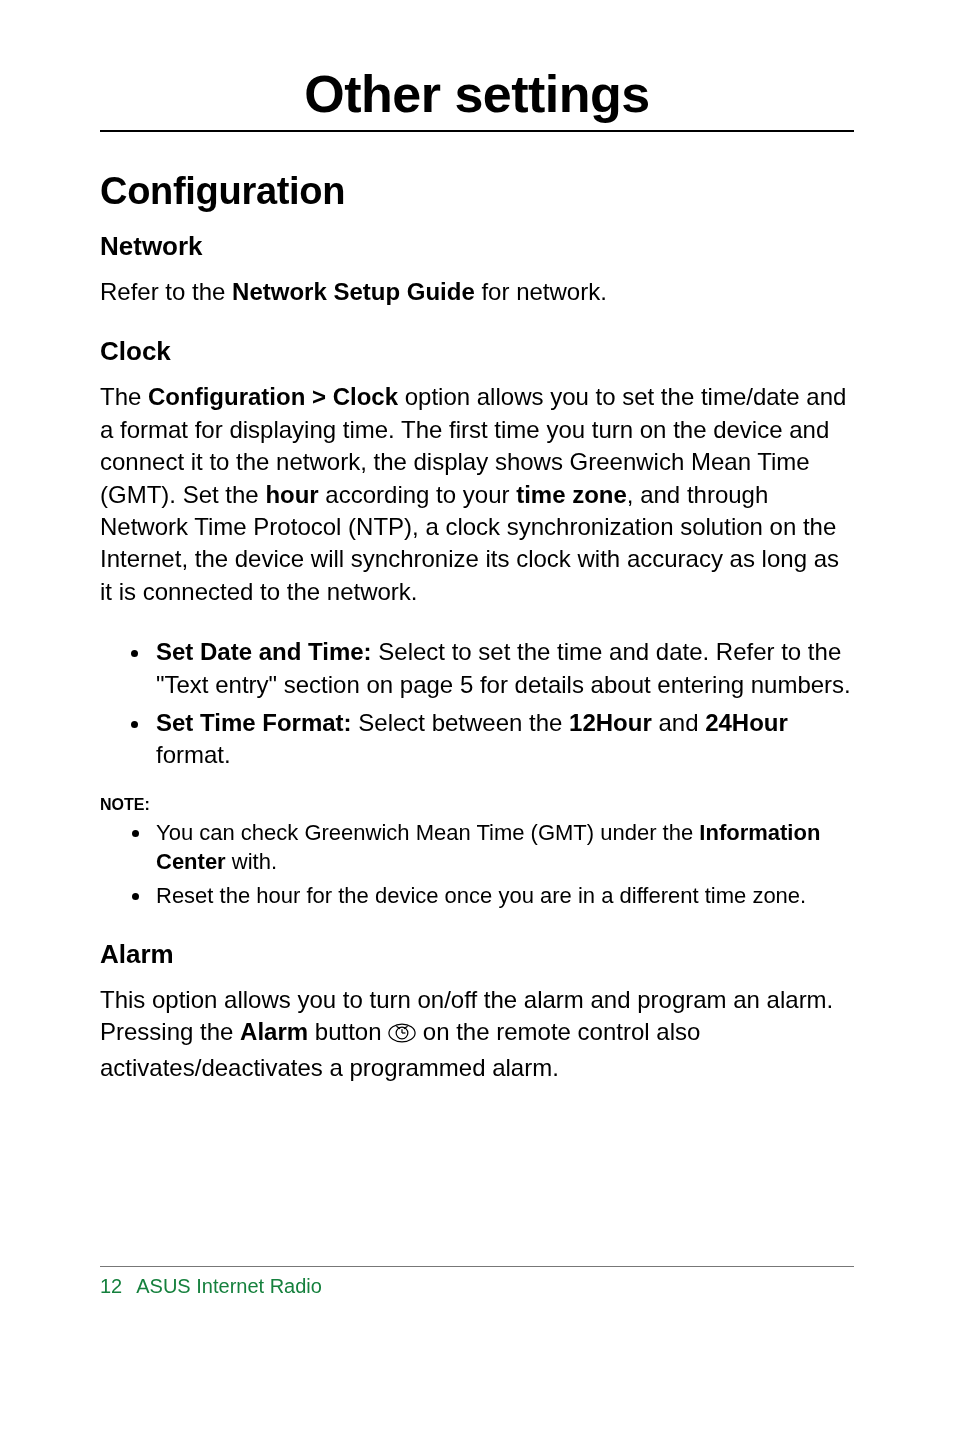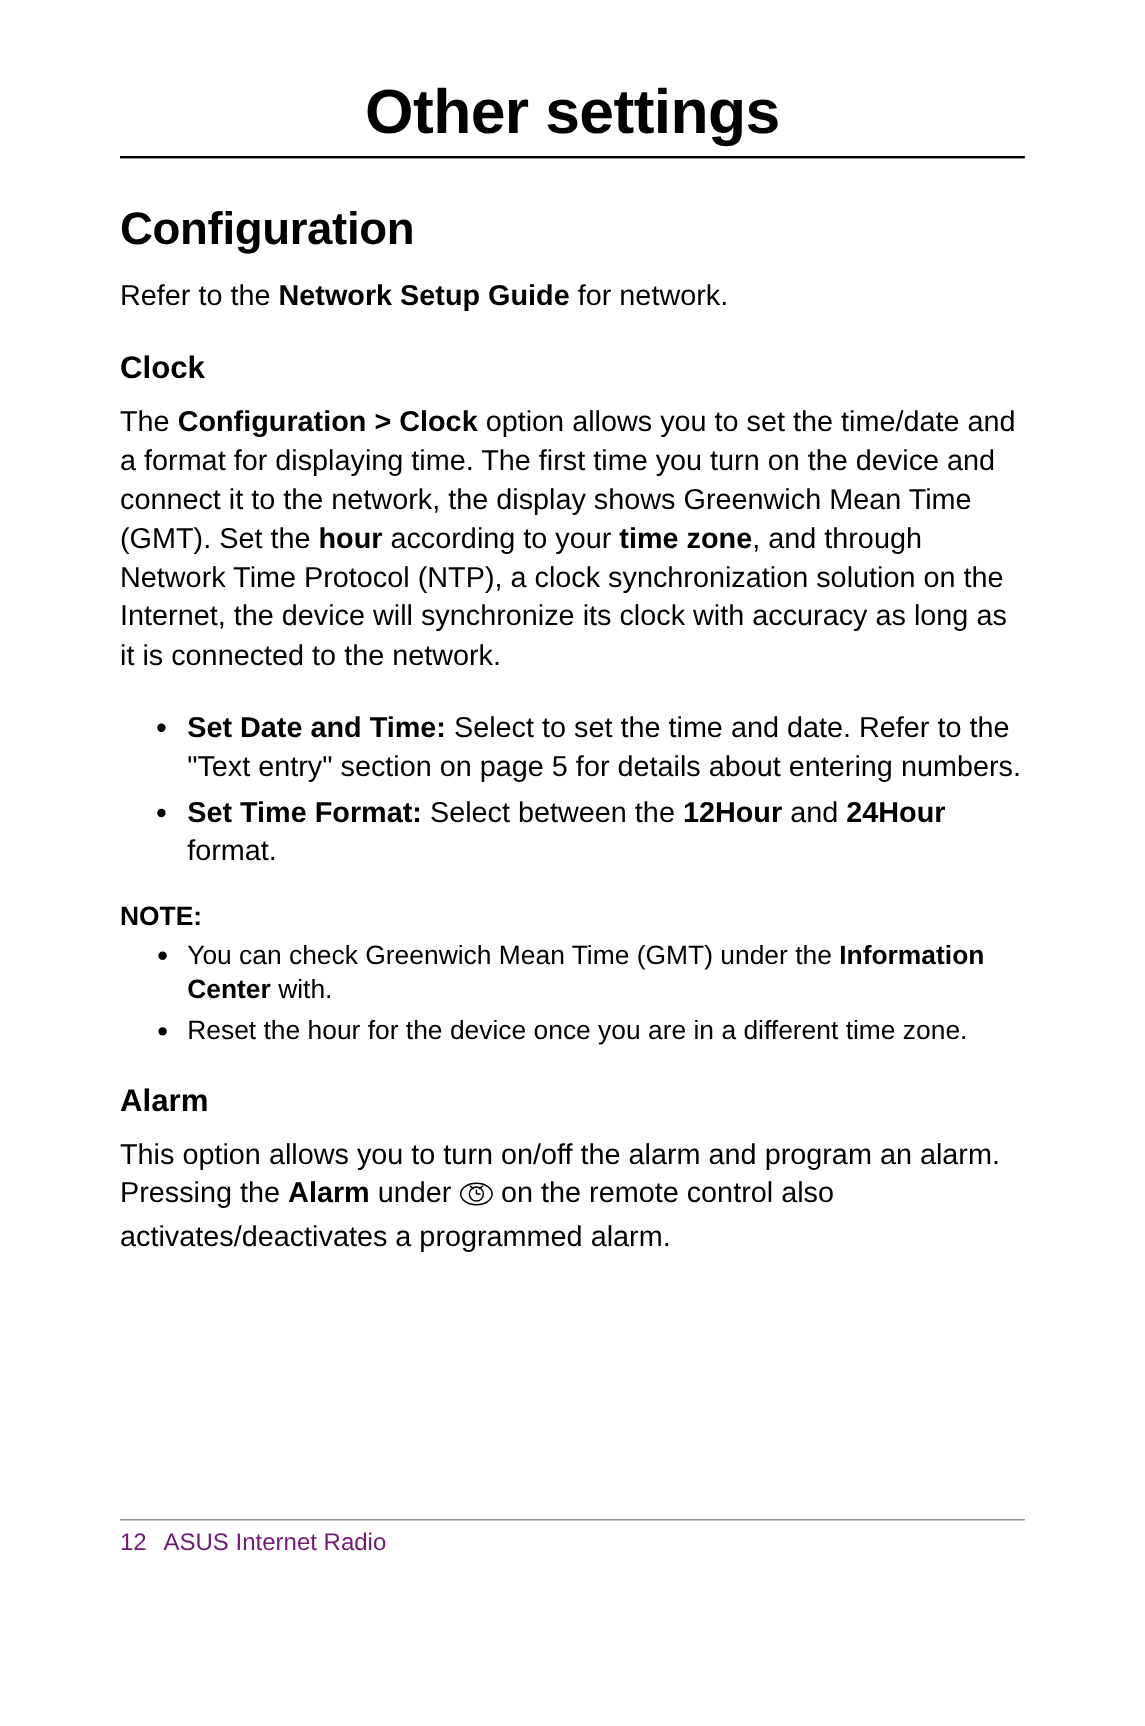--- a/index.html
+++ b/index.html
@@ -61,33 +61,33 @@
     margin: 2px 0 28px 0;
     padding-left: 52px;
     font-size: 22px;
     line-height: 1.35;
   }
   ul.note-bullets li {
     margin-bottom: 4px;
     padding-left: 4px;
   }
   .note-label {
-    font-size: 22px;
+    font-size: 16px;
     font-weight: 700;
     margin: 0 0 4px 0;
   }
   .footer {
     position: absolute;
     bottom: 48px;
     left: 100px;
     right: 100px;
     border-top: 1px solid #777;
     padding-top: 8px;
     font-size: 20px;
-    color: #701a75;
+    color: #15803d;
   }
   .footer .pg {
     margin-right: 14px;
   }
   b { font-weight: 700; }
   .alarm-icon {
     display: inline-block;
     vertical-align: -0.15em;
   }
   .alarm-icon svg {
@@ -99,20 +99,21 @@
 <body>
 
 <div class="page">
 
   <h1 class="chapter">Other settings</h1>
   <hr class="rule">
 
   <h2 class="section">Configuration</h2>
 
 
+  <h3 class="sub">Network</h3>
   <p class="body">
     <span>Refer to the </span><b>Network Setup Guide</b><span> for network.</span>
   </p>
 
   <h3 class="sub">Clock</h3>
   <p class="body">
     <span>The </span><b>Configuration &gt; Clock</b><span> option allows you to set the time/date and a format for displaying time. The first time you turn on the device and connect it to the network, the display shows Greenwich Mean Time (GMT). Set the </span><b>hour</b><span> according to your </span><b>time zone</b><span>, and through Network Time Protocol (NTP), a clock synchronization solution on the Internet, the device will synchronize its clock with accuracy as long as it is connected to the network.</span>
   </p>
 
   <ul class="bullets">
@@ -129,21 +130,21 @@
     <li>
       <span>You can check Greenwich Mean Time (GMT) under the </span><b>Information Center</b><span> with.</span>
     </li>
     <li>
       <span>Reset the hour for the device once you are in a different time zone.</span>
     </li>
   </ul>
 
   <h3 class="sub">Alarm</h3>
   <p class="body">
-    <span>This option allows you to turn on/off the alarm and program an alarm. Pressing the </span><b>Alarm</b><span> under </span><span class="alarm-icon">
+    <span>This option allows you to turn on/off the alarm and program an alarm. Pressing the </span><b>Alarm</b><span> button </span><span class="alarm-icon">
       <svg viewBox="0 0 40 32">
         <ellipse cx="20" cy="16" rx="19" ry="13" fill="none" stroke="#000" stroke-width="1.8"></ellipse>
         <circle cx="20" cy="16" r="8.5" fill="none" stroke="#000" stroke-width="1.8"></circle>
         <line x1="20" y1="16" x2="20" y2="10.5" stroke="#000" stroke-width="1.8"></line>
         <line x1="20" y1="16" x2="25" y2="16" stroke="#000" stroke-width="1.8"></line>
         <line x1="12.5" y1="6.5" x2="16.5" y2="9.5" stroke="#000" stroke-width="1.8" stroke-linecap="round"></line>
         <line x1="27.5" y1="6.5" x2="23.5" y2="9.5" stroke="#000" stroke-width="1.8" stroke-linecap="round"></line>
       </svg>
     </span><span> on the remote control also activates/deactivates a programmed alarm.</span>
   </p>

